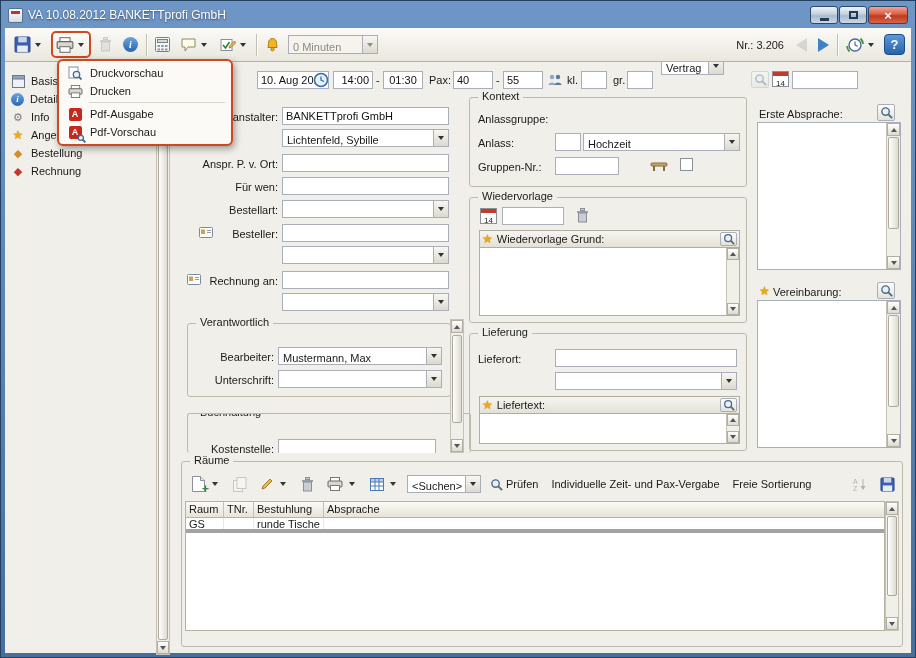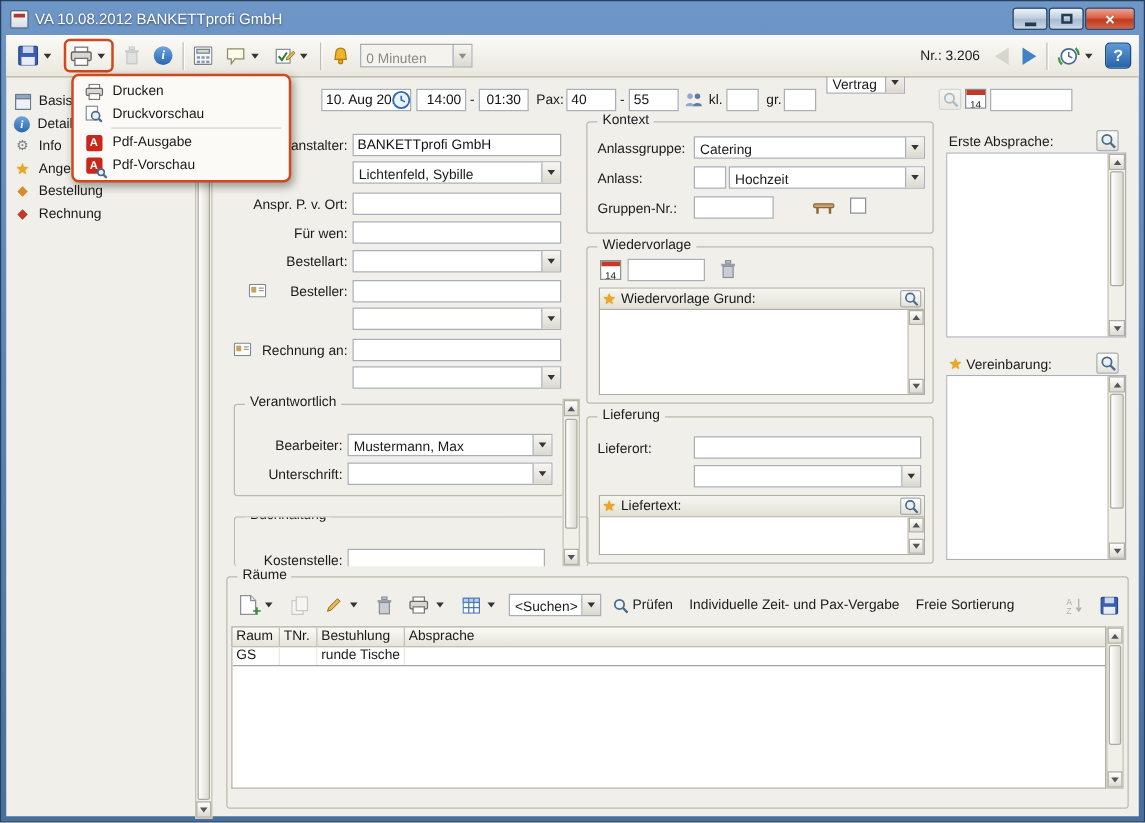--- a/index.html
+++ b/index.html
@@ -64,21 +64,21 @@
 .vbox{position:absolute;border:1px solid #a9aeb8;background:#fff;display:flex}
 .vb-white{flex:1;background:#fff}
 .vb-sb{width:14px;border-left:1px solid #c6c3b6;background:#f0efe8;display:flex;flex-direction:column}
 .menu{position:absolute;left:56px;top:58px;width:176px;background:#fbfaf7;border:2px solid #cf481f;border-radius:6px;box-shadow:2px 3px 7px rgba(0,0,0,.35);padding:3px 2px;z-index:60}
 .menu-item{display:flex;align-items:center;gap:7px;height:18px;padding:0 6px}
 .menu-sep{height:1px;background:#d8d5ca;margin:2px 4px 2px 28px}
 .mi-icon{width:16px;display:flex;align-items:center;justify-content:center}
 .rt-head{position:absolute;display:flex;background:linear-gradient(#fbfaf5,#e6e4d8);border:1px solid #b5b2a4;height:17px}
 .rt-hcell{border-right:1px solid #c4c1b3;padding:1px 3px;overflow:hidden;white-space:nowrap}
 .rt-body{position:absolute;background:#fff;border:1px solid #b5b2a4;border-top:none;overflow:hidden}
-.rt-row{display:flex;height:15px;border-bottom:1px solid #a3a3a3}
+.rt-row{display:flex;height:15px;border-bottom:4px solid #a3a3a3}
 .rt-cell{border-right:1px solid #eceae0;padding:0 3px;overflow:hidden;white-space:nowrap}
 .flatbtn{height:24px;display:flex;align-items:center;gap:3px;padding:0 4px;border-radius:2px;white-space:nowrap}
 .ic{display:inline-flex;align-items:center;justify-content:center;line-height:1}
 </style>
 </head>
 <body>
 
 <div id="win">
 
   <div class="titlebar">
@@ -387,26 +387,20 @@
         <span class="sb-thumb" style="top:2px;height:88px"></span>
       </span>
     <span class="sb-btn">
         <i class="tri-d"></i>
       </span>
   </div>
 
   <div class="gb" style="left:468px;top:96px;width:278px;height:90px">
     <span class="gb-title">Kontext</span>
     <span class="lbl" style="left:8px;top:14px">Anlassgruppe:</span>
-    <div class="combo abs" style="left:85px;top:11px;width:185px">
-      <span class="ctext">Catering</span>
-      <span class="cbtn">
-          <i class="tri"></i>
-        </span>
-    </div>
     <span class="lbl" style="left:8px;top:38px">Anlass:</span>
     <input class="field" style="left: 85px; top: 35px; width: 26px;">
     <div class="combo abs" style="left:113px;top:35px;width:157px">
       <span class="ctext">Hochzeit</span>
       <span class="cbtn">
           <i class="tri"></i>
         </span>
     </div>
     <span class="lbl" style="left:8px;top:62px">Gruppen-Nr.:</span>
     <input class="field" style="left: 85px; top: 59px; width: 64px;">
@@ -669,37 +663,37 @@
         <span class="sb-thumb" style="top:1px;height:80px"></span>
       </span>
     <span class="sb-btn">
         <i class="tri-d"></i>
       </span>
   </div>
 
   <div class="menu">
     <div class="menu-item">
       <span class="mi-icon">
+          <svg width="14" height="14" viewBox="0 0 14 14">
+            <rect x="1" y="1" width="9" height="11" fill="#fff" stroke="#8a8f98"></rect>
+            <circle cx="8.5" cy="8.5" r="3.2" fill="#e8f0f8" stroke="#4a6a8a" stroke-width="1.3"></circle>
+            <line x1="11" y1="11" x2="13.5" y2="13.5" stroke="#4a6a8a" stroke-width="1.8"></line>
+          </svg>
+        </span>
+      <span>Druckvorschau</span>
+    </div>
+    <div class="menu-item">
+      <span class="mi-icon">
           <svg width="15" height="13" viewBox="0 0 16 14">
             <rect x="3.5" y="0.5" width="9" height="4" fill="#fff" stroke="#777"></rect>
             <rect x="1" y="4" width="14" height="6" rx="1" fill="#d8d8d0" stroke="#666"></rect>
             <rect x="3.5" y="8.5" width="9" height="5" fill="#fff" stroke="#777"></rect>
           </svg>
         </span>
       <span>Drucken</span>
-    </div>
-    <div class="menu-item">
-      <span class="mi-icon">
-          <svg width="14" height="14" viewBox="0 0 14 14">
-            <rect x="1" y="1" width="9" height="11" fill="#fff" stroke="#8a8f98"></rect>
-            <circle cx="8.5" cy="8.5" r="3.2" fill="#e8f0f8" stroke="#4a6a8a" stroke-width="1.3"></circle>
-            <line x1="11" y1="11" x2="13.5" y2="13.5" stroke="#4a6a8a" stroke-width="1.8"></line>
-          </svg>
-        </span>
-      <span>Druckvorschau</span>
     </div>
     <div class="menu-sep"></div>
     <div class="menu-item">
       <span class="mi-icon">
           <span class="pdf-ic">
             <span>A</span>
           </span>
         </span>
       <span>Pdf-Ausgabe</span>
     </div>

